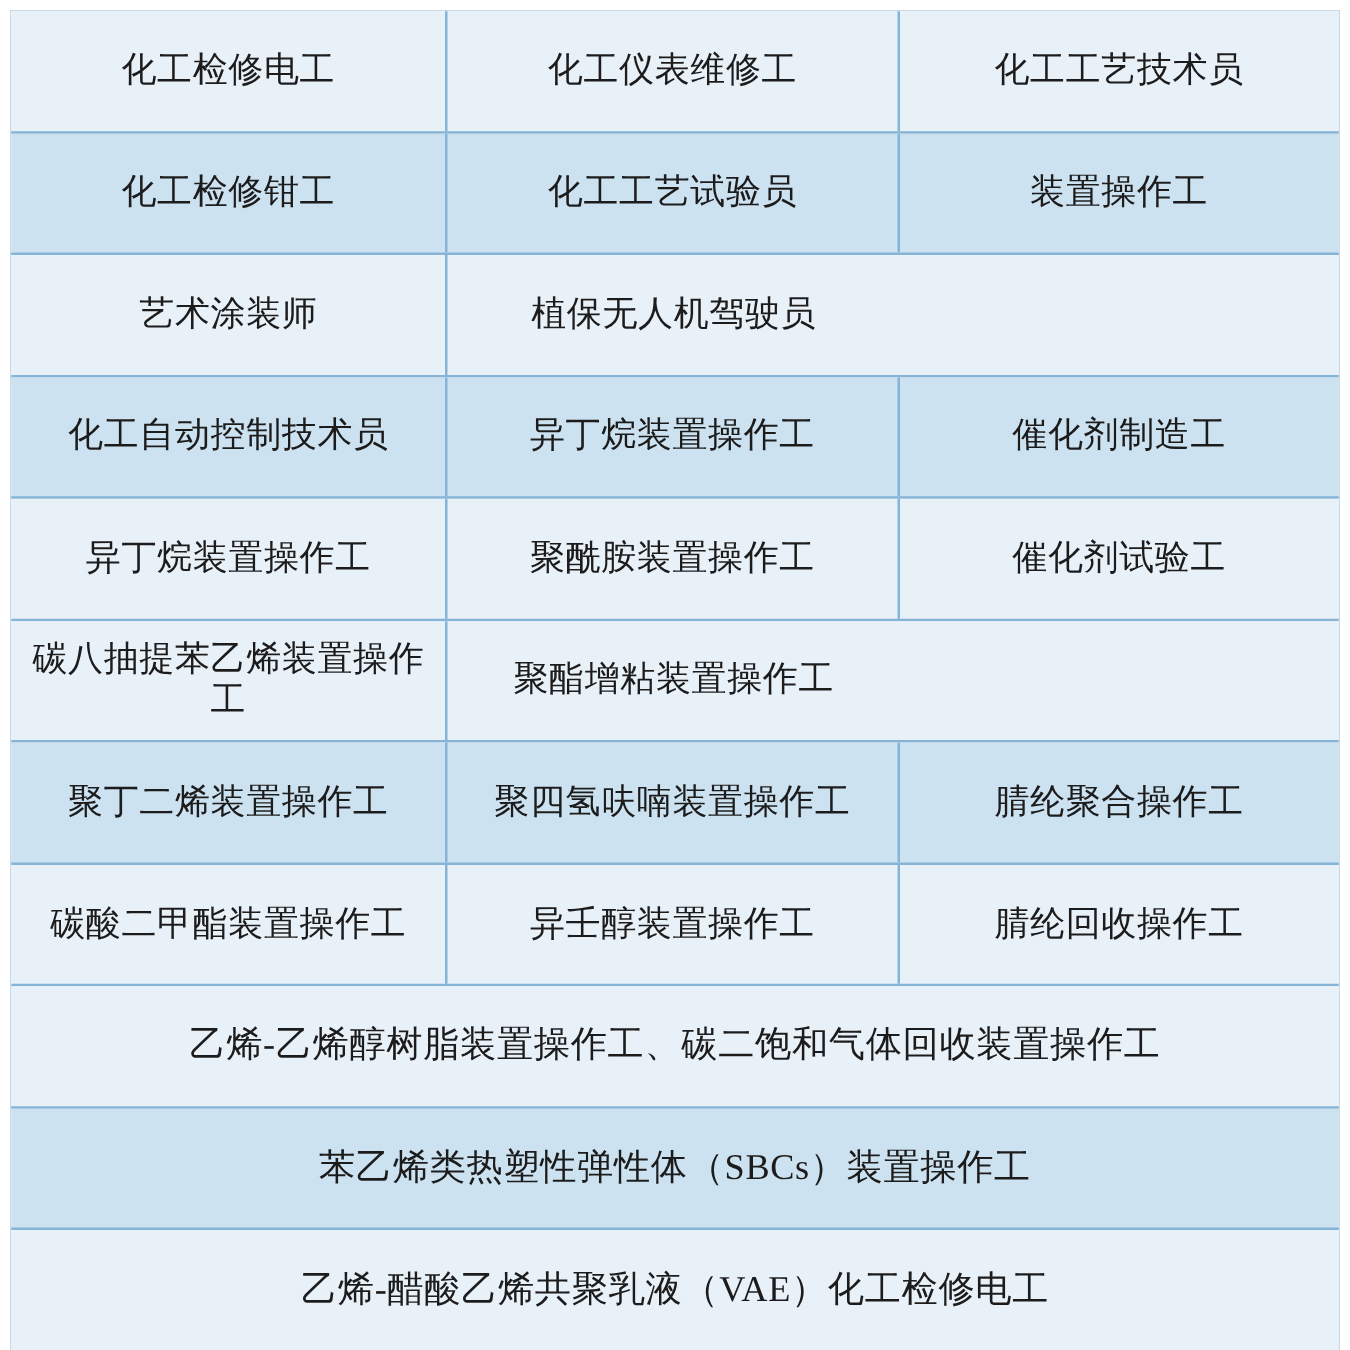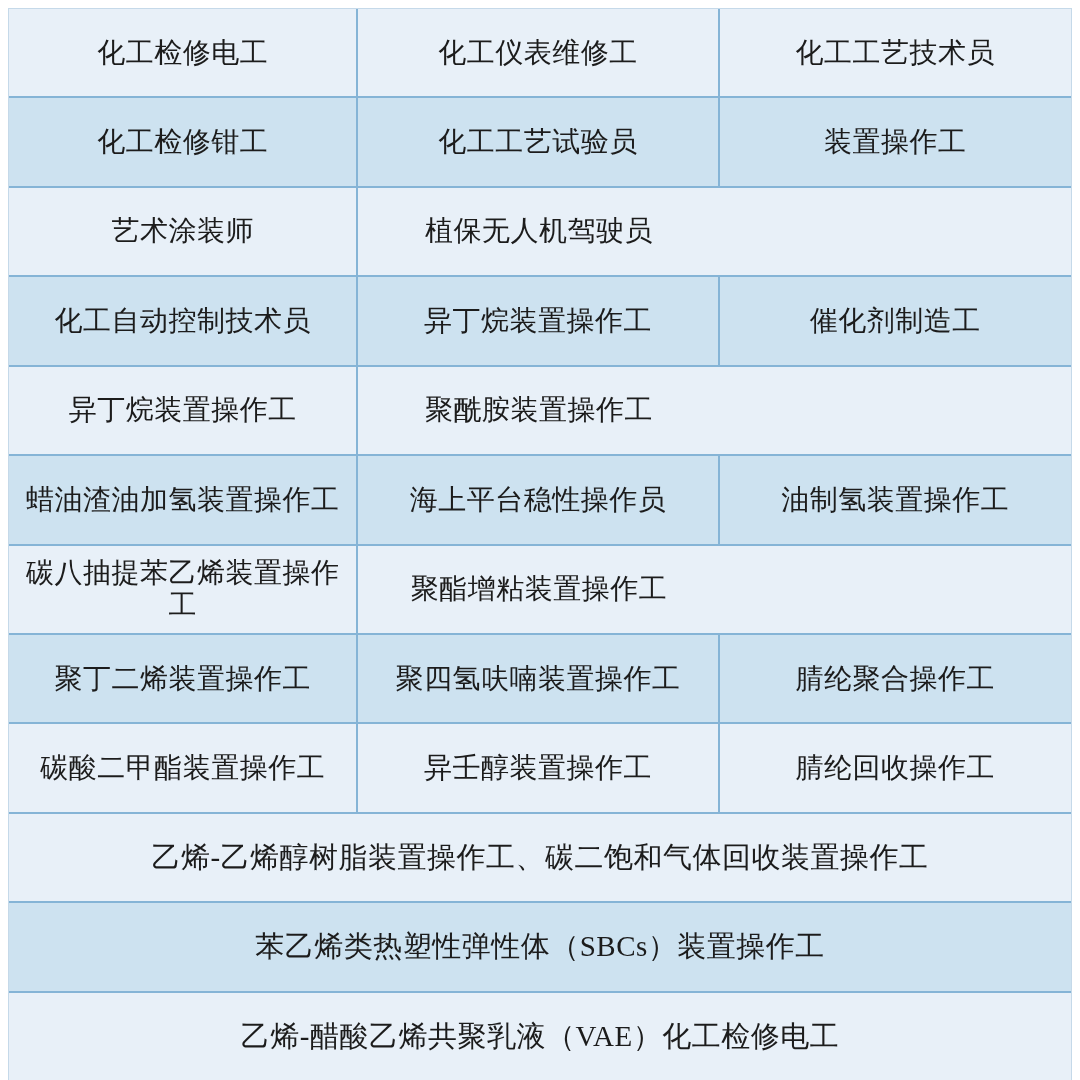--- a/index.html
+++ b/index.html
@@ -84,25 +84,21 @@
       <div class="t-cell">植保无人机驾驶员</div>
     </div>
     <div class="t-row row-dark">
       <div class="t-cell">化工自动控制技术员</div>
       <div class="t-cell">异丁烷装置操作工</div>
       <div class="t-cell">催化剂制造工</div>
     </div>
     <div class="t-row row-light">
       <div class="t-cell">异丁烷装置操作工</div>
       <div class="t-cell">聚酰胺装置操作工</div>
-    </div>
-    <div class="t-row row-dark">
-      <div class="t-cell">蜡油渣油加氢装置操作工</div>
-      <div class="t-cell">海上平台稳性操作员</div>
-      <div class="t-cell">油制氢装置操作工</div>
+      <div class="t-cell">催化剂试验工</div>
     </div>
     <div class="t-row row-light">
       <div class="t-cell">碳八抽提苯乙烯装置操作工</div>
       <div class="t-cell">聚酯增粘装置操作工</div>
     </div>
     <div class="t-row row-dark">
       <div class="t-cell">聚丁二烯装置操作工</div>
       <div class="t-cell">聚四氢呋喃装置操作工</div>
       <div class="t-cell">腈纶聚合操作工</div>
     </div>

